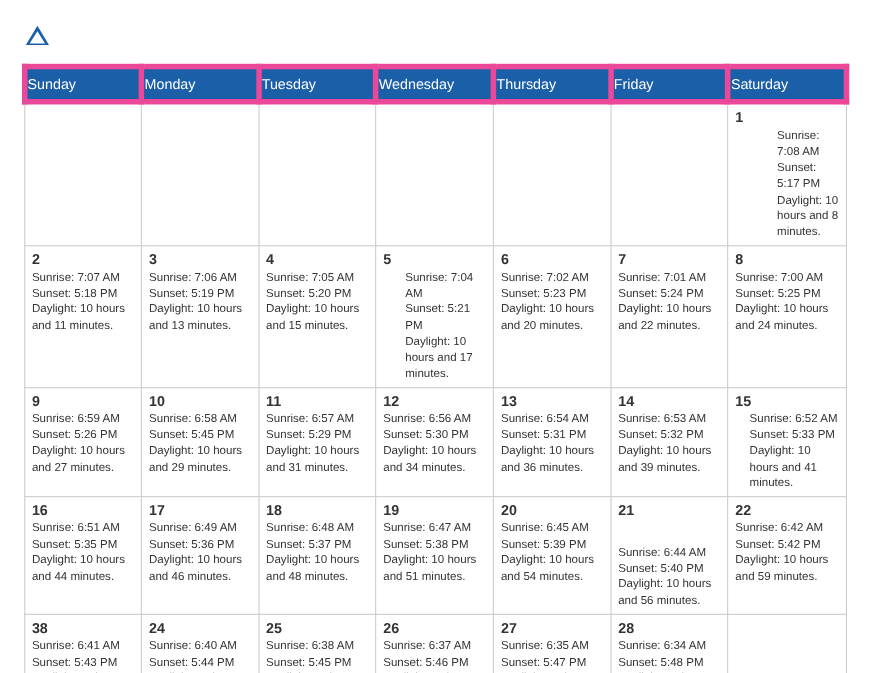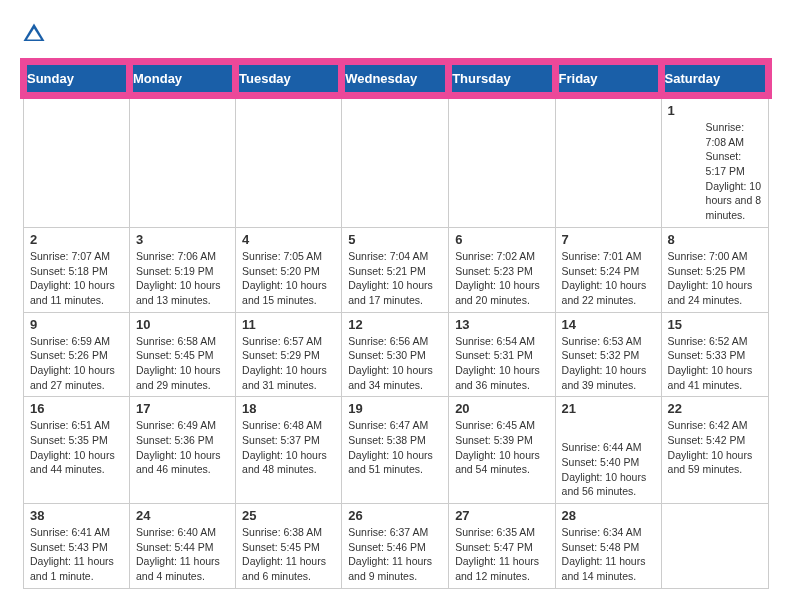--- a/index.html
+++ b/index.html
@@ -42,22 +42,22 @@
     .calendar {
       width: 100%;
       border-collapse: collapse;
     }
     .calendar th {
       background: #1a5fa8;
       color: #fff;
       text-align: left;
       padding: 6px 0;
       font-size: 13px;
-      font-weight: bold;
-      border: 7px solid #ec4899;
+      font-weight: normal;
+      border: 5px solid #ec4899;
     }
     .calendar td {
       border: 1px solid #ccc;
       vertical-align: top;
       padding: 4px 6px;
       width: 108px;
       min-height: 80px;
       font-size: 11px;
       color: #333;
       background: #fff;
@@ -137,21 +137,21 @@
 Daylight: 10 hours and 13 minutes.</div>
         </td>
         <td>
           <span class="day-number">4</span>
           <div class="day-info" style="white-space: pre-line;">Sunrise: 7:05 AM
 Sunset: 5:20 PM
 Daylight: 10 hours and 15 minutes.</div>
         </td>
         <td>
           <span class="day-number">5</span>
-          <div class="day-info" style="white-space: pre-line;">Sunrise: 7:04 AM
+          <div class="day-info" style="white-space: pre-line; margin-left: 20px;">Sunrise: 7:04 AM
 Sunset: 5:21 PM
 Daylight: 10 hours and 17 minutes.</div>
         </td>
         <td>
           <span class="day-number">6</span>
           <div class="day-info" style="white-space: pre-line;">Sunrise: 7:02 AM
 Sunset: 5:23 PM
 Daylight: 10 hours and 20 minutes.</div>
         </td>
         <td>
@@ -199,21 +199,21 @@
 Daylight: 10 hours and 36 minutes.</div>
         </td>
         <td>
           <span class="day-number">14</span>
           <div class="day-info" style="white-space: pre-line;">Sunrise: 6:53 AM
 Sunset: 5:32 PM
 Daylight: 10 hours and 39 minutes.</div>
         </td>
         <td>
           <span class="day-number">15</span>
-          <div class="day-info" style="white-space: pre-line;">Sunrise: 6:52 AM
+          <div class="day-info" style="white-space: pre-line; margin-left: 13px;">Sunrise: 6:52 AM
 Sunset: 5:33 PM
 Daylight: 10 hours and 41 minutes.</div>
         </td>
       </tr>
       <tr>
         <td>
           <span class="day-number">16</span>
           <div class="day-info" style="white-space: pre-line;">Sunrise: 6:51 AM
 Sunset: 5:35 PM
 Daylight: 10 hours and 44 minutes.</div>

